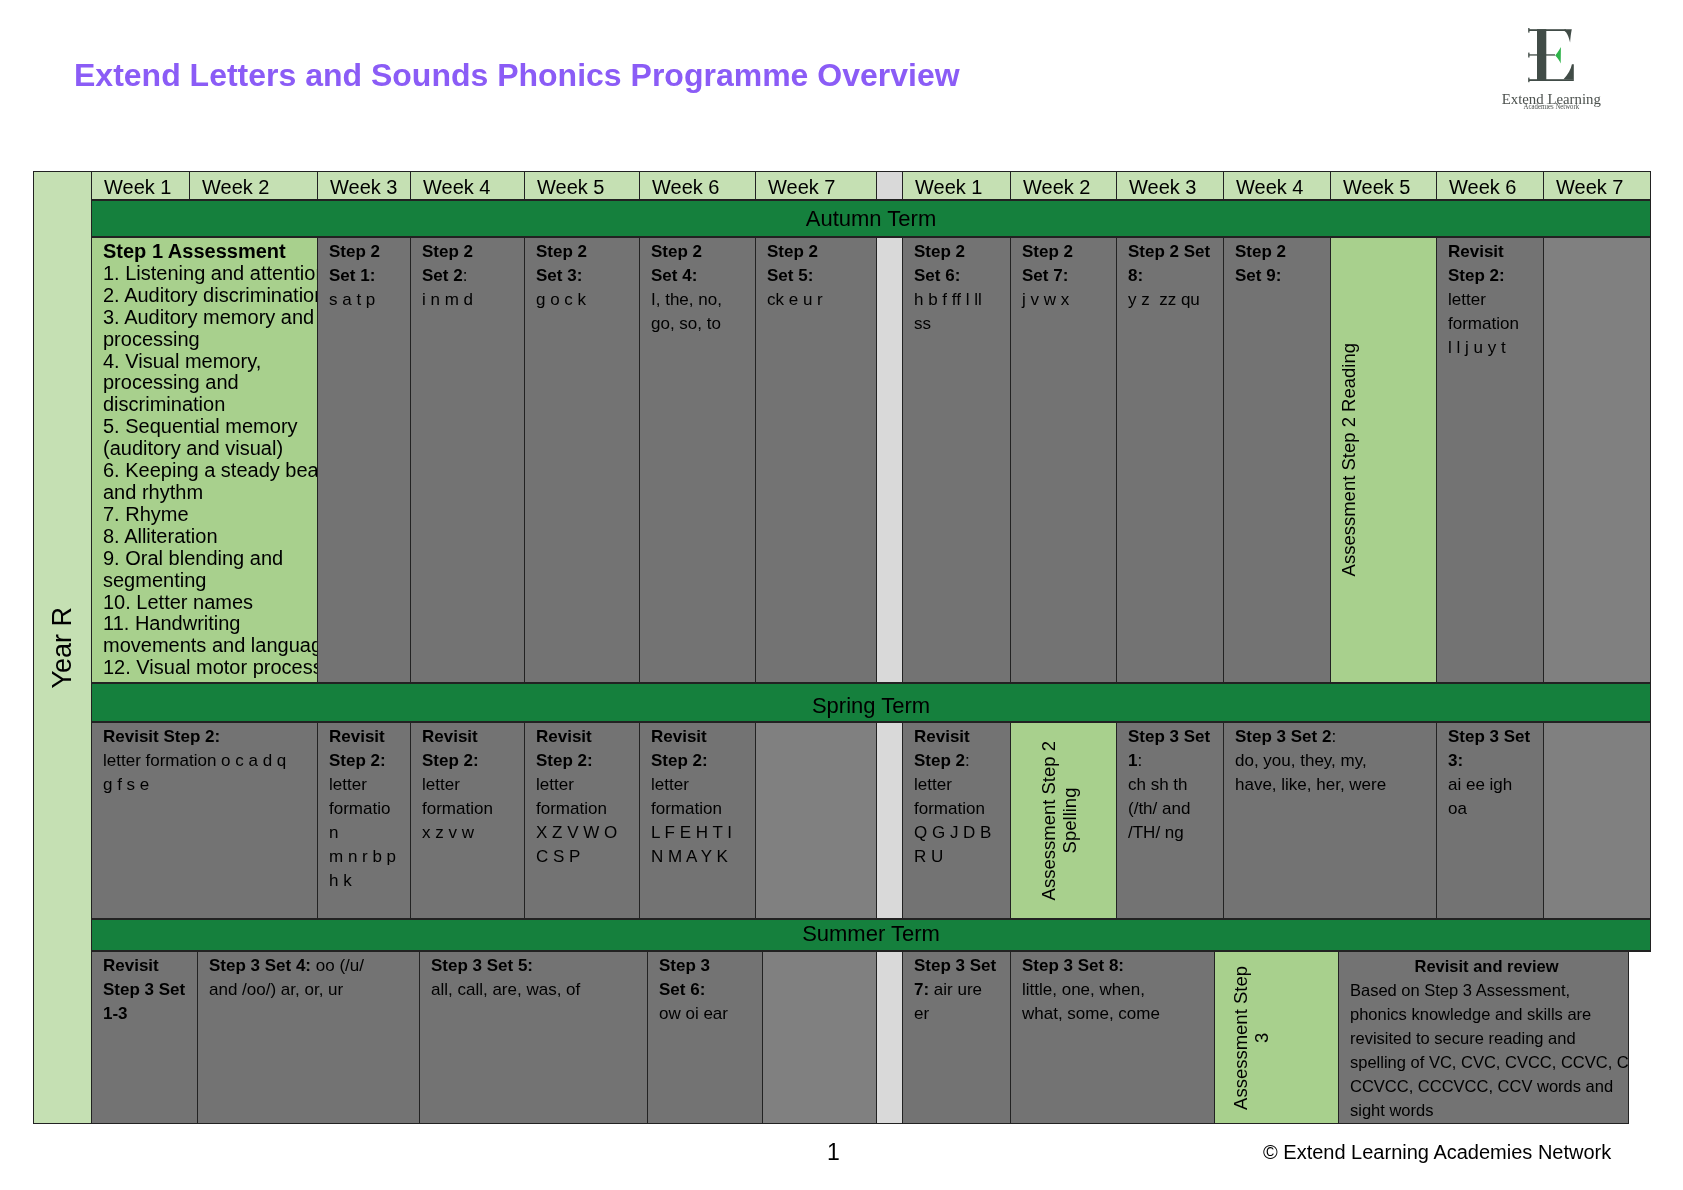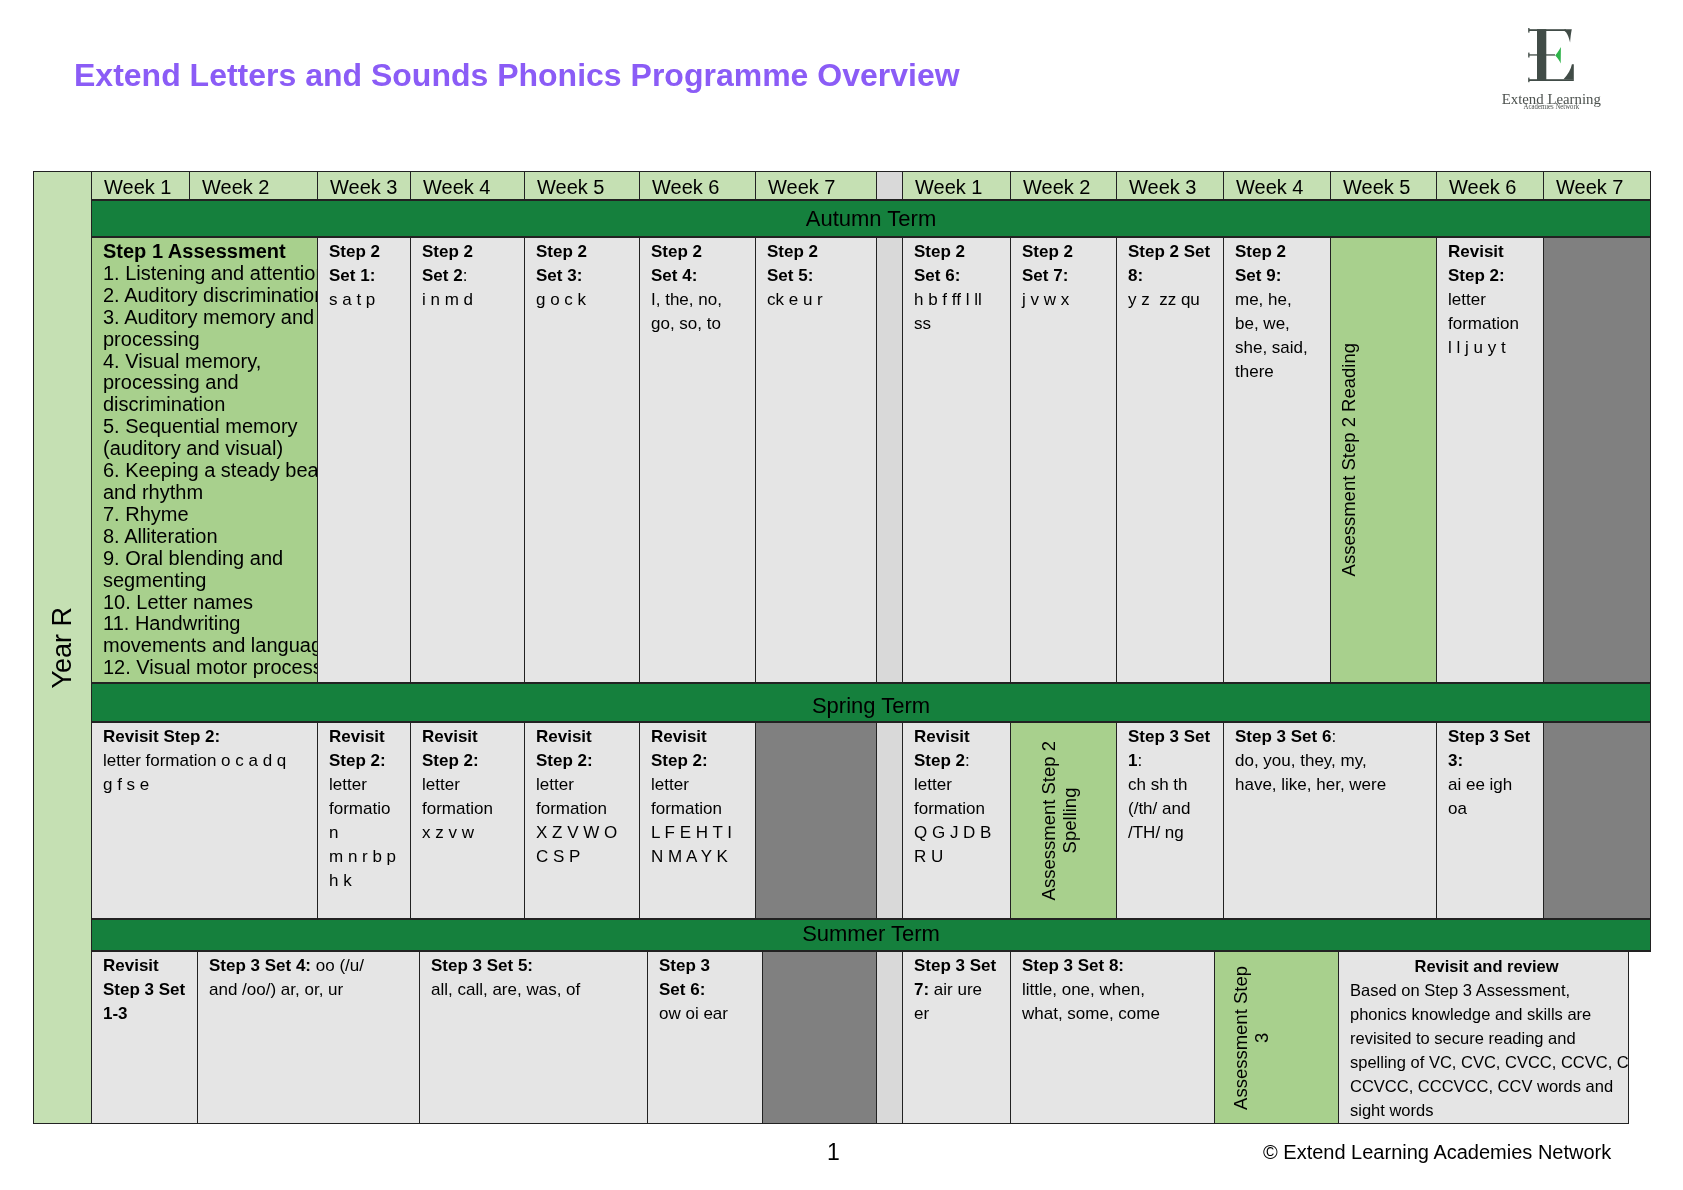--- a/index.html
+++ b/index.html
@@ -1,16 +1,16 @@
 <!DOCTYPE html>
 <html><head><meta charset="utf-8">
 <style>
 html,body{margin:0;padding:0;background:#fff;}
 body{width:1683px;height:1190px;position:relative;font-family:"Liberation Sans",sans-serif;color:#000;overflow:hidden;}
-.c{position:absolute;box-sizing:border-box;border:1px solid #222;background:#e5e5e5;padding:2px 5px 0 11px;font-size:17px;line-height:24px;white-space:nowrap;overflow:hidden;}
+.c{position:absolute;box-sizing:border-box;border:1px solid #222;background:#737373;padding:2px 5px 0 11px;font-size:17px;line-height:24px;white-space:nowrap;overflow:hidden;}
 .hd{background:#c5e0b3;font-size:20px;line-height:26px;padding-left:12px;}
 .band{background:#15803d;font-size:22px;border-top:2px solid #222;border-bottom:2px solid #222;padding:0 0 6px 0;line-height:22px;display:flex;align-items:flex-end;justify-content:center;white-space:nowrap;}
 .g{background:#a8d08d;}
 .dk{background:#808080;}
 .sp{background:#d9d9d9;}
 .fs16{font-size:20px;}
 .lh22{line-height:21.9px;padding-top:3px;}
 .v{display:flex;align-items:center;justify-content:center;padding:0;}
 .vt{writing-mode:vertical-rl;transform:rotate(180deg);text-align:center;font-size:18.5px;line-height:1.16;}
 b{font-weight:bold;}
@@ -53,40 +53,40 @@
 <div class="c g lh22 fs16" style="left:91px;top:237px;width:227px;height:446px;"><b>Step 1 Assessment</b><br>1. Listening and attention<br>2. Auditory discrimination<br>3. Auditory memory and<br>processing<br>4. Visual memory,<br>processing and<br>discrimination<br>5. Sequential memory<br>(auditory and visual)<br>6. Keeping a steady beat<br>and rhythm<br>7. Rhyme<br>8. Alliteration<br>9. Oral blending and<br>segmenting<br>10. Letter names<br>11. Handwriting<br>movements and language<br>12. Visual motor processing</div>
 <div class="c" style="left:317px;top:237px;width:94px;height:446px;"><b>Step 2<br>Set 1:</b><div>s a t p</div></div>
 <div class="c" style="left:410px;top:237px;width:115px;height:446px;"><b>Step 2<br>Set 2</b>:<div>i n m d</div></div>
 <div class="c" style="left:524px;top:237px;width:116px;height:446px;"><b>Step 2<br>Set 3:</b><div>g o c k</div></div>
 <div class="c" style="left:639px;top:237px;width:117px;height:446px;"><b>Step 2<br>Set 4:</b><div>I, the, no,<br>go, so, to</div></div>
 <div class="c" style="left:755px;top:237px;width:122px;height:446px;"><b>Step 2<br>Set 5:</b><div>ck e u r</div></div>
 <div class="c sp" style="left:876px;top:237px;width:27px;height:446px;"></div>
 <div class="c" style="left:902px;top:237px;width:109px;height:446px;"><b>Step 2<br>Set 6:</b><div>h b f ff l ll<br>ss</div></div>
 <div class="c" style="left:1010px;top:237px;width:107px;height:446px;"><b>Step 2<br>Set 7:</b><div>j v w x</div></div>
 <div class="c" style="left:1116px;top:237px;width:108px;height:446px;"><b>Step 2 Set<br>8:</b><div>y z&nbsp; zz qu</div></div>
-<div class="c" style="left:1223px;top:237px;width:108px;height:446px;"><b>Step 2<br>Set 9:</b><div>me, he,<br>be, we,<br>she, said,<br>there</div></div>
+<div class="c" style="left:1223px;top:237px;width:108px;height:446px;"><b>Step 2<br>Set 9:</b></div>
 <div class="c g v" style="left:1330px;top:237px;width:107px;height:446px;justify-content:flex-start;padding-left:7px;">
     <span class="vt">Assessment Step 2 Reading</span>
   </div>
 <div class="c" style="left:1436px;top:237px;width:108px;height:446px;"><b>Revisit<br>Step 2:</b><div>letter<br>formation<br>l l j u y t</div></div>
 <div class="c dk" style="left:1543px;top:237px;width:108px;height:446px;"></div>
 <div class="c band" style="left:91px;top:682px;width:1560px;height:41px;padding-bottom:4px;">Spring Term</div>
 <div class="c" style="left:91px;top:722px;width:227px;height:197px;"><b>Revisit Step 2:</b><br>letter formation o c a d q<br>g f s e</div>
 <div class="c" style="left:317px;top:722px;width:94px;height:197px;"><b>Revisit<br>Step 2:</b><br>letter<br>formatio<br>n<br>m n r b p<br>h k</div>
 <div class="c" style="left:410px;top:722px;width:115px;height:197px;"><b>Revisit<br>Step 2:</b><br>letter<br>formation<br>x z v w</div>
 <div class="c" style="left:524px;top:722px;width:116px;height:197px;"><b>Revisit<br>Step 2:</b><br>letter<br>formation<br>X Z V W O<br>C S P</div>
 <div class="c" style="left:639px;top:722px;width:117px;height:197px;"><b>Revisit<br>Step 2:</b><br>letter<br>formation<br>L F E H T I<br>N M A Y K</div>
 <div class="c dk" style="left:755px;top:722px;width:122px;height:197px;"></div>
 <div class="c sp" style="left:876px;top:722px;width:27px;height:197px;"></div>
 <div class="c" style="left:902px;top:722px;width:109px;height:197px;"><b>Revisit<br>Step 2</b>:<br>letter<br>formation<br>Q G J D B<br>R U</div>
 <div class="c g v" style="left:1010px;top:722px;width:107px;height:197px;padding-right:8px;">
     <span class="vt">Assessment Step 2<br>Spelling</span>
   </div>
 <div class="c" style="left:1116px;top:722px;width:108px;height:197px;"><b>Step 3 Set<br>1</b>:<br>ch sh th<br>(/th/ and<br>/TH/ ng</div>
-<div class="c" style="left:1223px;top:722px;width:214px;height:197px;"><b>Step 3 Set 6</b>:<br>do, you, they, my,<br>have, like, her, were</div>
+<div class="c" style="left:1223px;top:722px;width:214px;height:197px;"><b>Step 3 Set 2</b>:<br>do, you, they, my,<br>have, like, her, were</div>
 <div class="c" style="left:1436px;top:722px;width:108px;height:197px;"><b>Step 3 Set<br>3:</b><br>ai ee igh<br>oa</div>
 <div class="c dk" style="left:1543px;top:722px;width:108px;height:197px;"></div>
 <div class="c band" style="left:91px;top:918px;width:1560px;height:34px;padding-bottom:5px;">Summer Term</div>
 <div class="c" style="left:91px;top:951px;width:107px;height:173px;"><b>Revisit<br>Step 3 Set<br>1-3</b></div>
 <div class="c" style="left:197px;top:951px;width:223px;height:173px;"><b>Step 3 Set 4:</b> oo (/u/<br>and /oo/) ar, or, ur</div>
 <div class="c" style="left:419px;top:951px;width:229px;height:173px;"><b>Step 3 Set 5:</b><br>all, call, are, was, of</div>
 <div class="c" style="left:647px;top:951px;width:116px;height:173px;"><b>Step 3<br>Set 6:</b><br>ow oi ear</div>
 <div class="c dk" style="left:762px;top:951px;width:115px;height:173px;"></div>
 <div class="c sp" style="left:876px;top:951px;width:27px;height:173px;"></div>
 <div class="c" style="left:902px;top:951px;width:109px;height:173px;"><b>Step 3 Set<br>7:</b> air ure<br>er</div>

